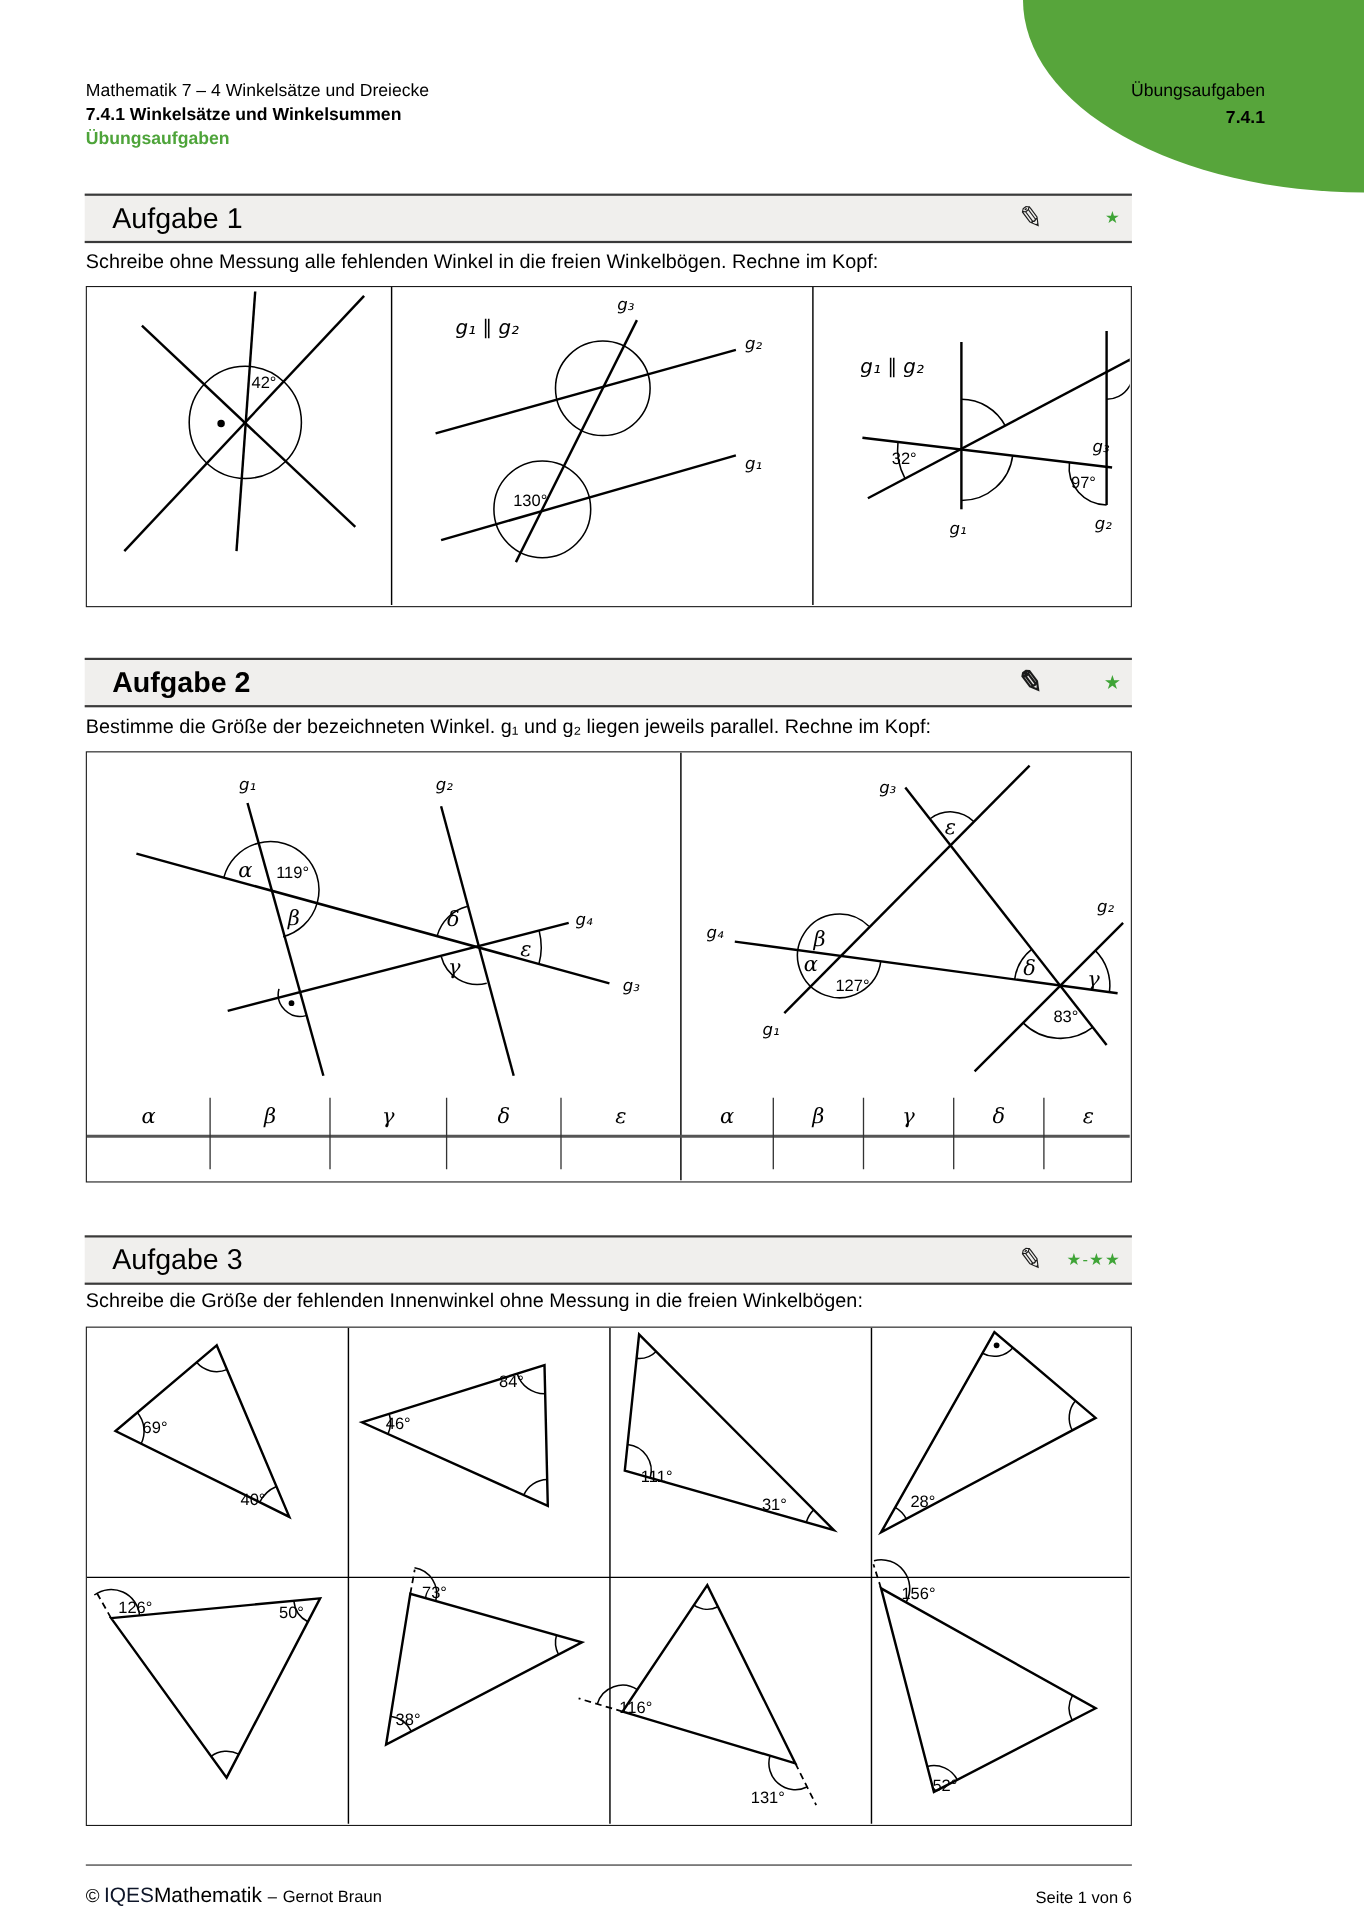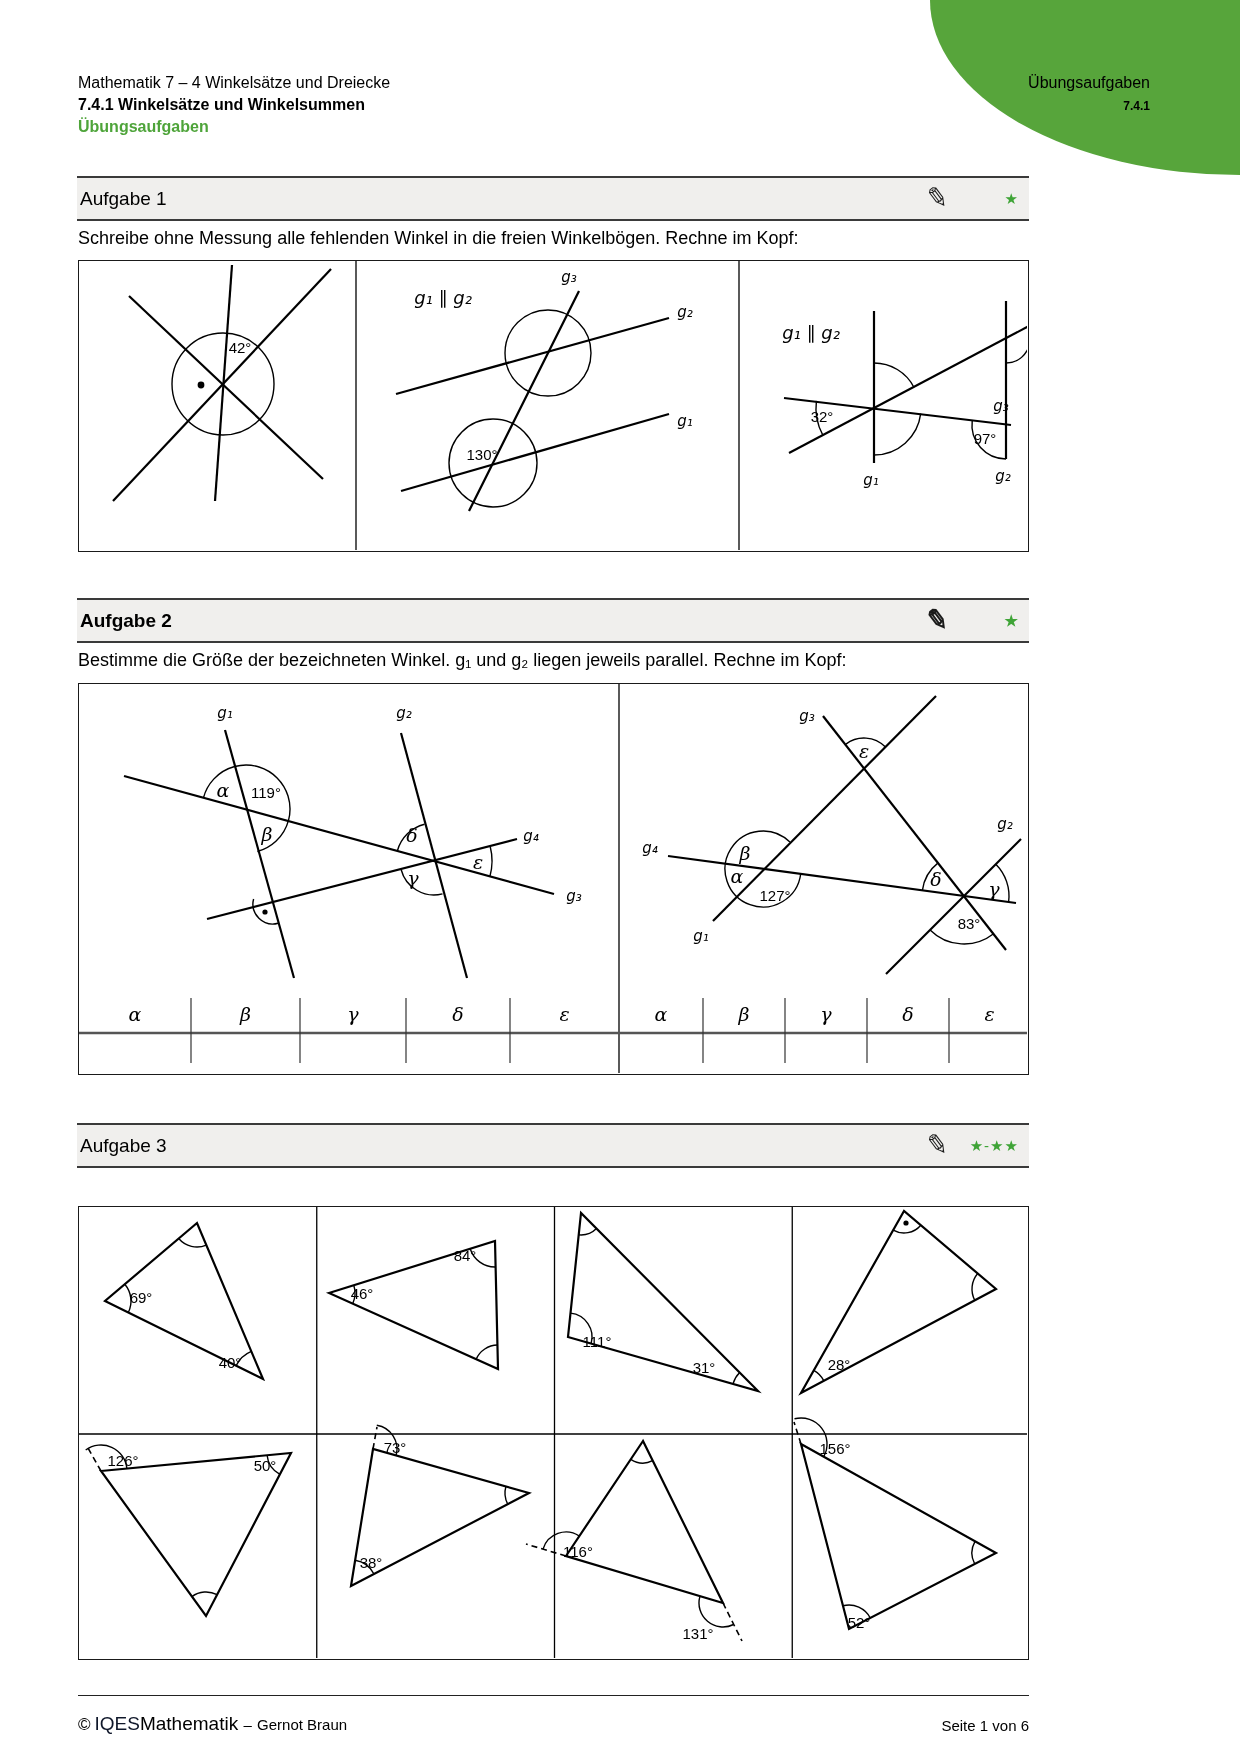--- a/index.html
+++ b/index.html
@@ -7,25 +7,25 @@
         font-family:"Liberation Sans",sans-serif;color:#000;}
   .abs{position:absolute;}
   
   #header-block{left:78px;top:72px;font-size:16px;line-height:22px;}
   #header-block .b{font-weight:bold;}
   #header-block .g{font-weight:bold;color:#4ea43a;}
   
   #badge{right:0;top:0;width:310px;height:175px;background:#57a53b;
          border-bottom-left-radius:310px 175px;}
   #badge .t1{position:absolute;right:90px;top:74px;font-size:16px;}
-  #badge .t2{position:absolute;right:90px;top:99px;font-size:12px;font-weight:bold;}
+  #badge .t2{position:absolute;right:90px;top:99px;font-size:16px;font-weight:bold;}
   
   .bar{left:77px;width:952px;height:41px;background:#f0efed;
        border-top:2px solid #3a3a3a;border-bottom:2px solid #3a3a3a;}
-  .bar .title{position:absolute;left:3px;top:0;line-height:41px;font-size:19px;}
+  .bar .title{position:absolute;left:25px;top:0;line-height:41px;font-size:26px;}
   .bar .pencil{position:absolute;right:80px;top:4px;font-size:27px;color:#1a1a1a;transform:rotate(8deg);}
   .bar .stars{position:absolute;right:10px;top:0;line-height:41px;font-size:15px;color:#3fa437;letter-spacing:1px;}
   .instr{left:78px;width:952px;font-size:18px;}
   .dbox{left:78px;width:951px;border:1.3px solid #1a1a1a;box-sizing:border-box;}
   svg{display:block;}
   svg line,svg path,svg polygon,svg circle.cir{stroke:#000;fill:none;}
   .ln{stroke-width:2.2;}
   .thin{stroke-width:1.4;}
   .div{stroke-width:1.3;}
   .dash{stroke-width:1.6;stroke-dasharray:6 4;}
@@ -195,20 +195,21 @@
       <text class="greek" x="988.5" y="1020">ε</text>
     </g>
   </svg>
   </div>
 
   <div class="bar abs" style="top:1123px;text-decoration:underline;">
     <div class="title">Aufgabe 3</div>
     <div class="pencil">✎</div>
     <div class="stars">★-★★</div>
   </div>
+  <div class="instr abs" style="top:1172px;">Schreibe die Größe der fehlenden Innenwinkel ohne Messung in die freien Winkelbögen:</div>
 
   <div class="dbox abs" style="top:1206px;height:454px;">
   <svg width="948" height="451" viewBox="78 1206 948 451">
     <line class="div" x1="315.75" y1="1206" x2="315.75" y2="1660"></line>
     <line class="div" x1="553.5" y1="1206" x2="553.5" y2="1660"></line>
     <line class="div" x1="791.25" y1="1206" x2="791.25" y2="1660"></line>
     <line class="div" x1="78" y1="1433" x2="1029" y2="1433"></line>
 
     <g>
       <polygon class="ln" points="196,1222 104,1300 262,1378"></polygon>

